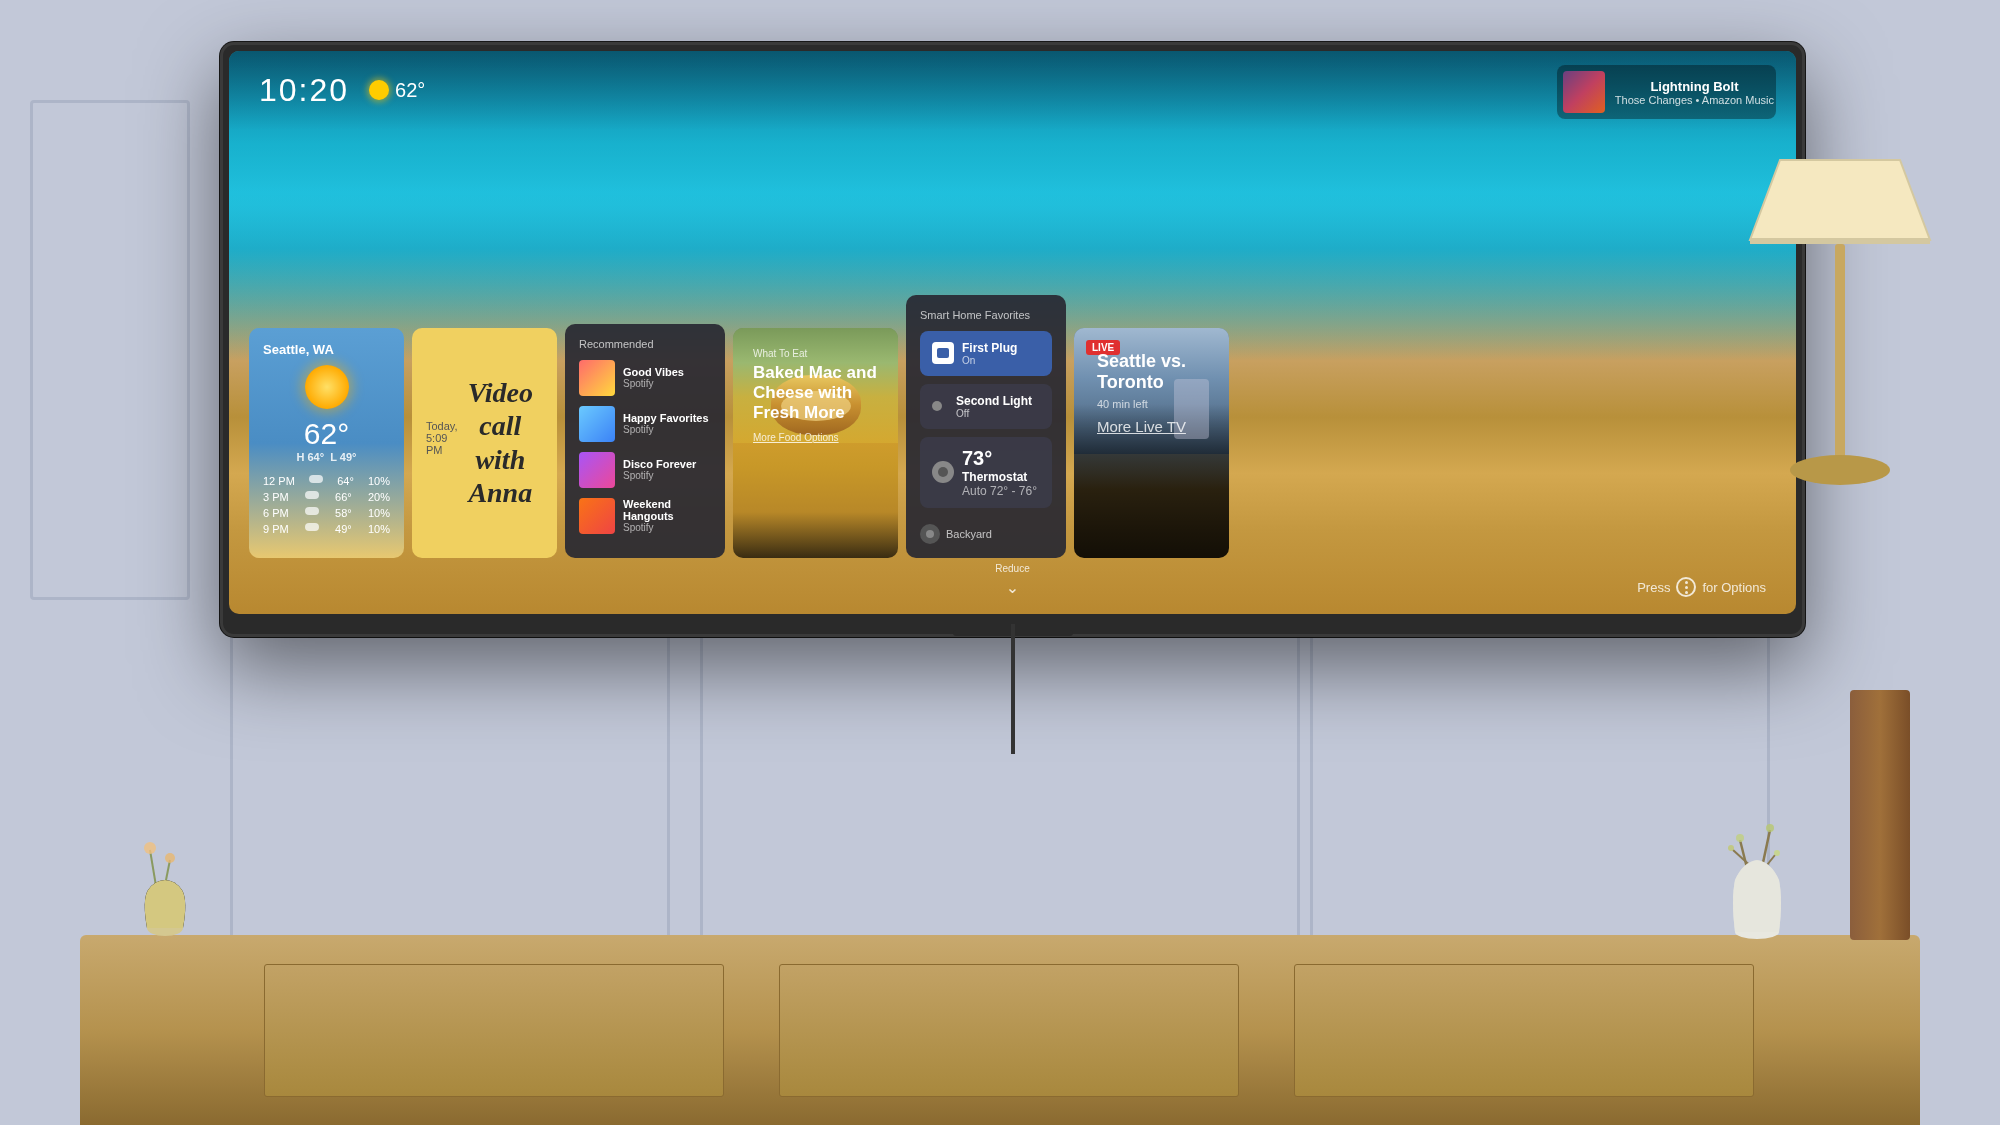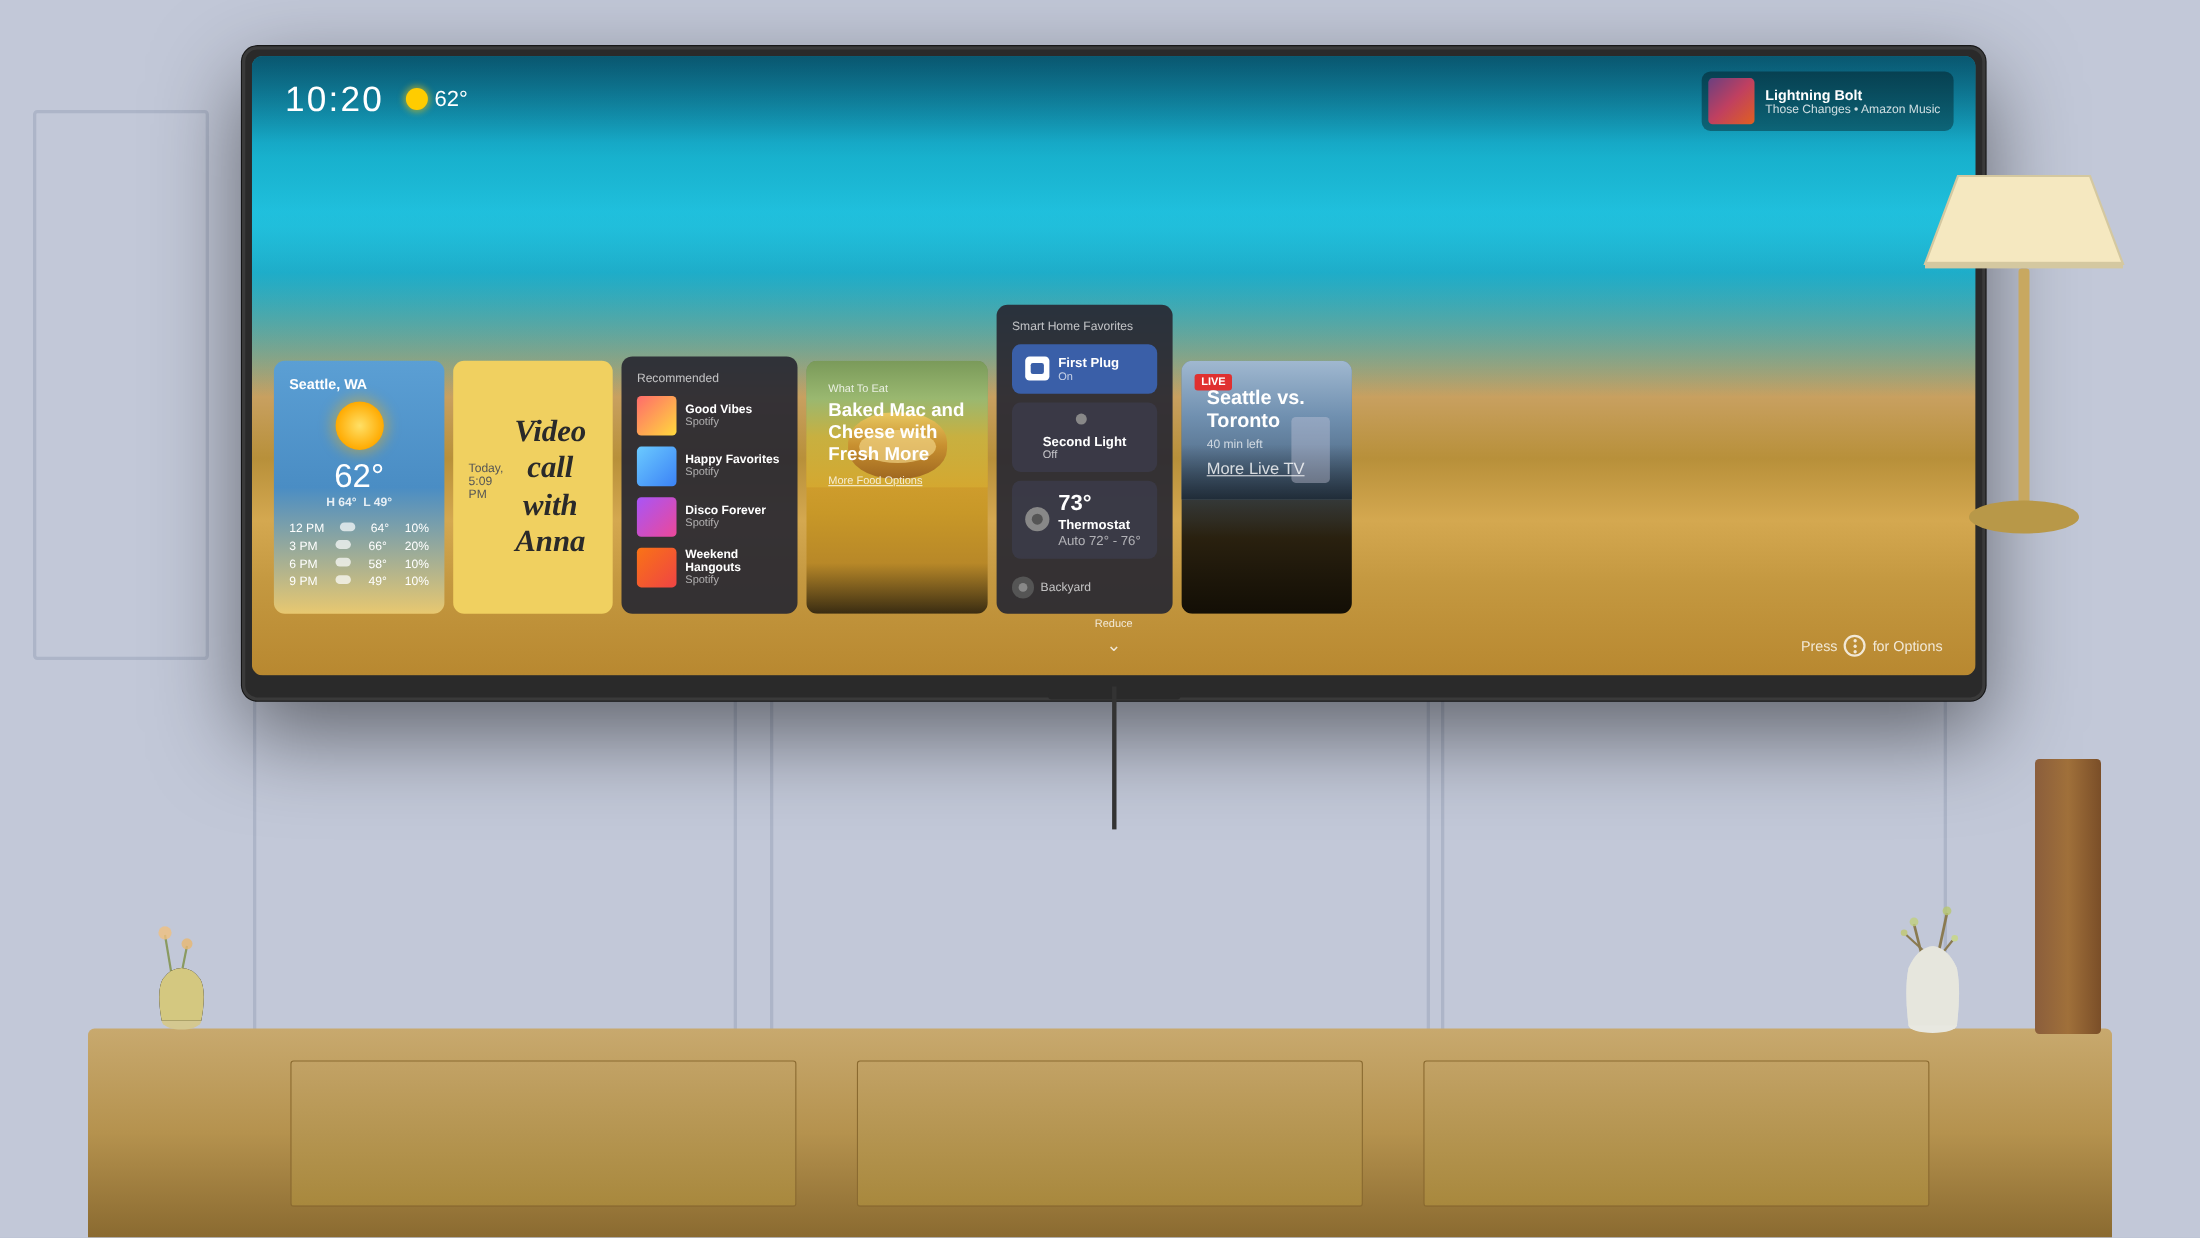--- a/index.html
+++ b/index.html
@@ -179,20 +179,21 @@
 
     
     .screen-top-bar {
       position: absolute;
       top: 0; left: 0; right: 0;
       height: 14%;
       display: flex;
       align-items: center;
       padding: 0 30px;
       background: linear-gradient(180deg, rgba(0,0,0,0.3) 0%, transparent 100%);
+      text-align: center;
     }
     .time-display {
       color: white;
       font-size: 32px;
       font-weight: 200;
       letter-spacing: 2px;
     }
     .weather-display {
       color: white;
       font-size: 20px;
@@ -212,21 +213,21 @@
     
     .music-widget {
       position: absolute;
       top: 14px;
       right: 20px;
       display: flex;
       align-items: center;
       gap: 10px;
       background: rgba(0,0,0,0.35);
       border-radius: 8px;
-      padding: 6px 12px 6px 6px;
+      padding: 6px 2px 6px 6px;
     }
     .music-album-art {
       width: 42px;
       height: 42px;
       border-radius: 4px;
       background: linear-gradient(135deg, #6a4080 0%, #c04060 50%, #e06020 100%);
     }
     .music-info { color: white; }
     .music-title { font-size: 13px; font-weight: bold; }
     .music-subtitle { font-size: 11px; opacity: 0.8; }
@@ -702,21 +703,21 @@
                   <div style="width:12px;height:10px;background:#3a5fa8;border-radius:2px;"></div>
                 </div>
                 <div>
                   <div class="smart-item-title">First Plug</div>
                   <div class="smart-item-sub">On</div>
                 </div>
               </div>
             </div>
 
             <div class="smart-item">
-              <div style="display:flex;align-items:center;gap:8px;flex-direction:column;">
+              <div style="display:flex;align-items:center;gap:8px;">
                 <span class="light-dot"></span>
                 <div>
                   <div class="smart-item-title">Second Light</div>
                   <div class="smart-item-sub">Off</div>
                 </div>
               </div>
             </div>
 
             <div class="smart-item">
               <div style="display:flex;align-items:center;gap:8px;">

